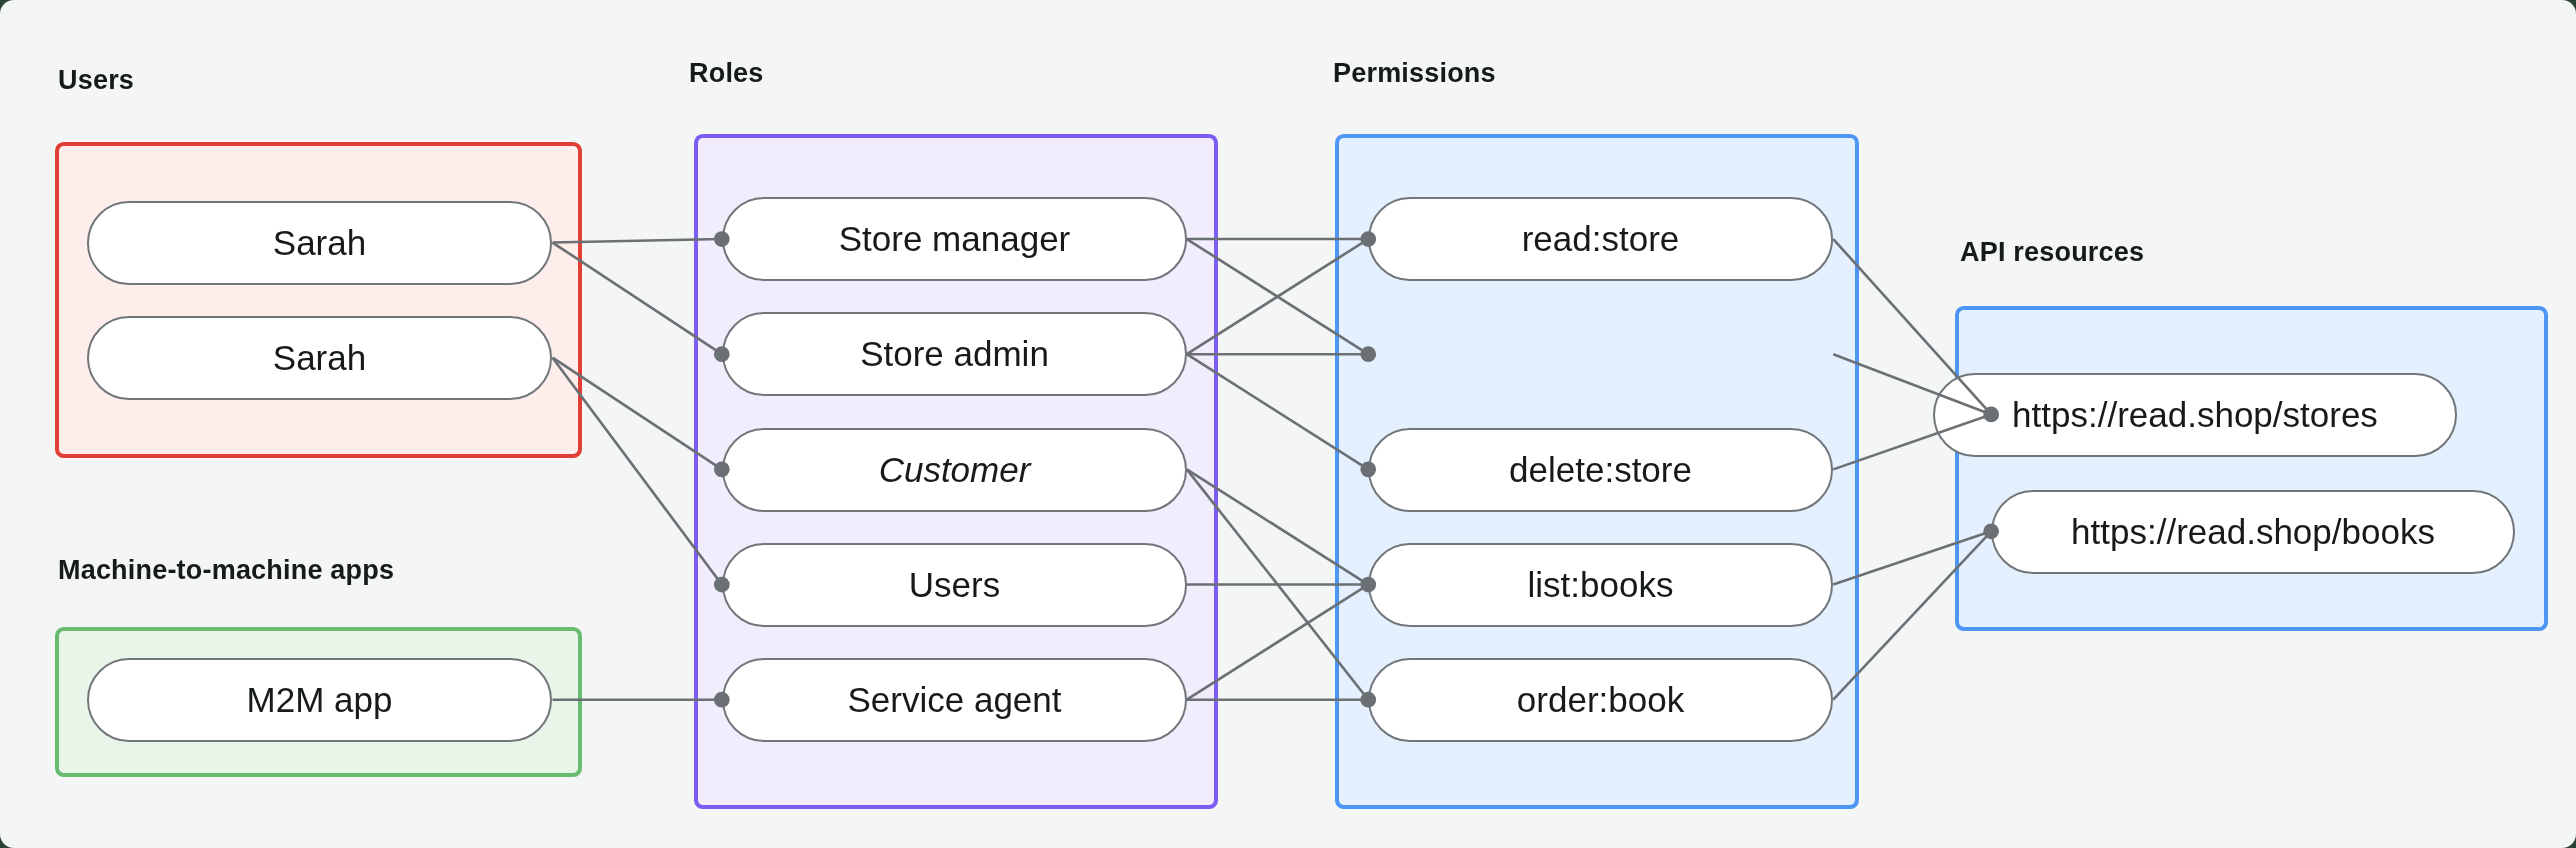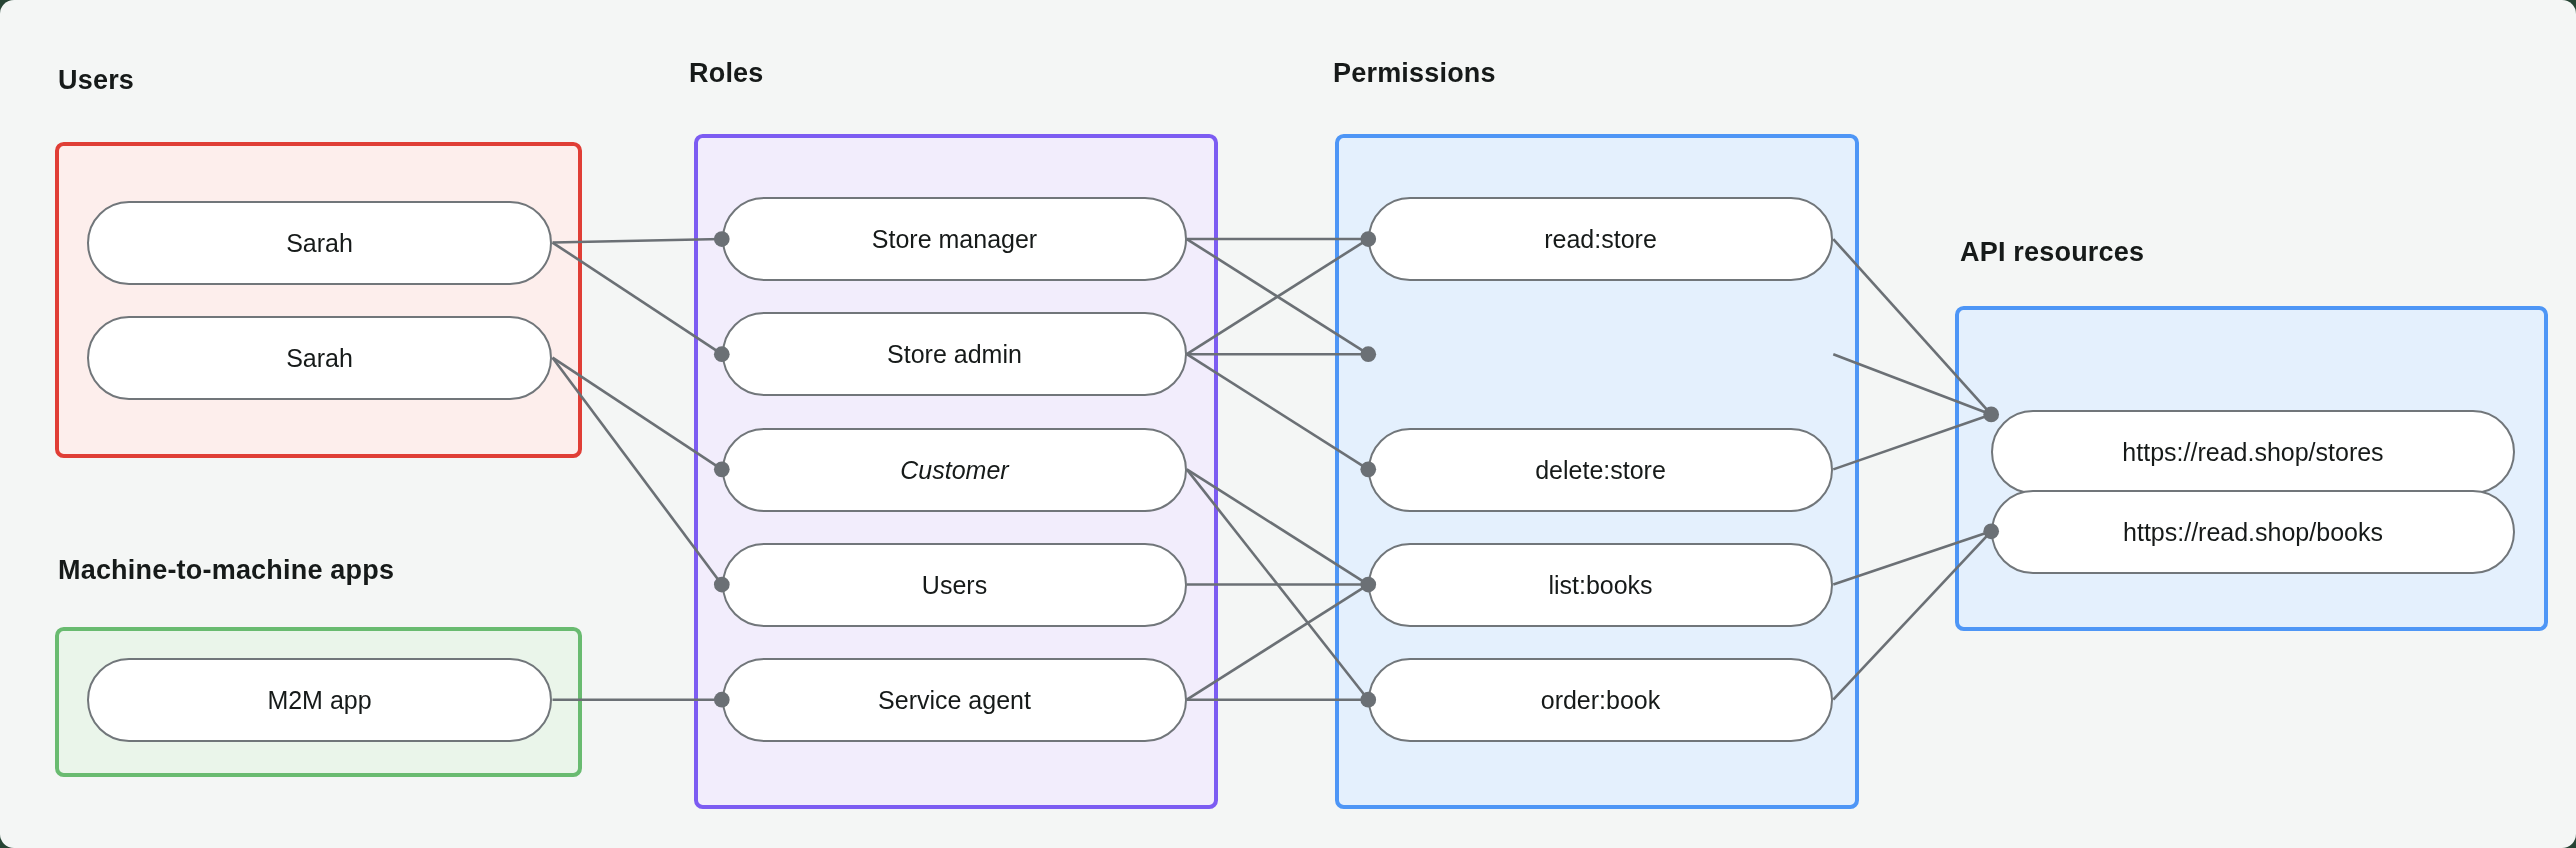--- a/index.html
+++ b/index.html
@@ -9,21 +9,21 @@
   .gtitle{position:absolute;font-size:27px;font-weight:600;color:var(--text,#161a19);white-space:nowrap;letter-spacing:0.2px;}
   .gbox{position:absolute;box-sizing:border-box;border:4.4px solid;border-radius:8.7px;}
   .box-users{left:55px;top:142px;width:527px;height:316px;border-color:var(--users_border);background:var(--users_bg);}
   .box-m2m{left:55px;top:627px;width:527px;height:150px;border-color:var(--m2m_border);background:var(--m2m_bg);}
   .box-roles{left:694px;top:134px;width:524px;height:675px;border-color:var(--roles_border);background:var(--roles_bg);}
   .box-permissions{left:1335px;top:134px;width:524px;height:675px;border-color:var(--permissions_border);background:var(--permissions_bg);}
   .box-api{left:1955px;top:306px;width:593px;height:325px;border-color:var(--api_border);background:var(--api_bg);}
   .pill{position:absolute;height:84px;box-sizing:border-box;background:var(--pill_bg,#fff);
         border:2.6px solid var(--pill_border,#71767a);border-radius:42px;
         display:flex;align-items:center;justify-content:center;
-        font-size:25px;color:var(--text,#161a19);white-space:nowrap;}
+        font-size:35px;color:var(--text,#161a19);white-space:nowrap;}
   .edges{position:absolute;left:0;top:0;pointer-events:none;}
 </style>
 </head>
 <body>
 
 <div class="stage">
   <div class="canvas">
 
     <div class="gbox box-users"></div>
     <div class="gbox box-m2m"></div>
@@ -46,21 +46,21 @@
     <div class="pill" style="left:722px;top:312px;width:465px;">Store admin</div>
     <div class="pill" style="left:722px;top:428px;width:465px;font-style:italic;">Customer</div>
     <div class="pill" style="left:722px;top:543px;width:465px;">Users</div>
     <div class="pill" style="left:722px;top:658px;width:465px;">Service agent</div>
 
     <div class="pill" style="left:1368px;top:197px;width:465px;">read:store</div>
     <div class="pill" style="left:1368px;top:428px;width:465px;">delete:store</div>
     <div class="pill" style="left:1368px;top:543px;width:465px;">list:books</div>
     <div class="pill" style="left:1368px;top:658px;width:465px;">order:book</div>
 
-    <div class="pill" style="left:1991px;top:373px;width:524px;margin-top:37px;">https://read.shop/stores</div>
+    <div class="pill" style="left:1933px;top:373px;width:524px;">https://read.shop/stores</div>
     <div class="pill" style="left:1991px;top:490px;width:524px;">https://read.shop/books</div>
 
     <svg class="edges" width="2576" height="848" viewBox="0 0 2952 972">
         <line x1="633" y1="278" x2="827" y2="274" stroke="#6b7075" stroke-width="3"></line>
         <line x1="633" y1="278" x2="827" y2="406" stroke="#6b7075" stroke-width="3"></line>
         <line x1="633" y1="410" x2="827" y2="538" stroke="#6b7075" stroke-width="3"></line>
         <line x1="633" y1="410" x2="827" y2="670" stroke="#6b7075" stroke-width="3"></line>
         <line x1="633" y1="802" x2="827" y2="802" stroke="#6b7075" stroke-width="3"></line>
         <line x1="1360" y1="274" x2="1568" y2="274" stroke="#6b7075" stroke-width="3"></line>
         <line x1="1360" y1="274" x2="1568" y2="406" stroke="#6b7075" stroke-width="3"></line>

